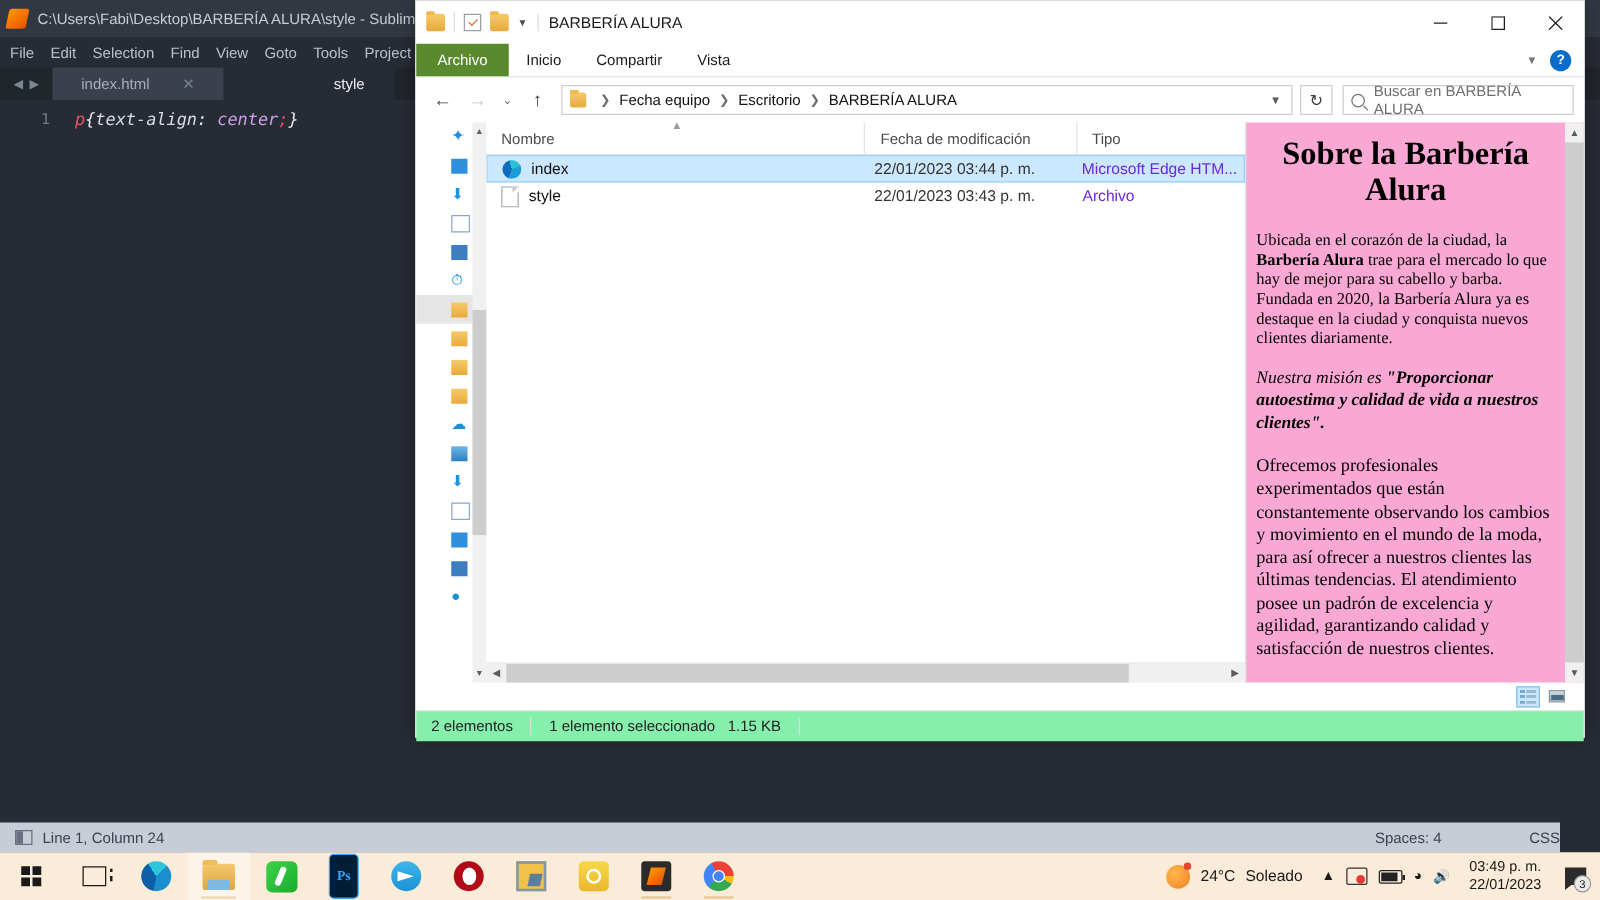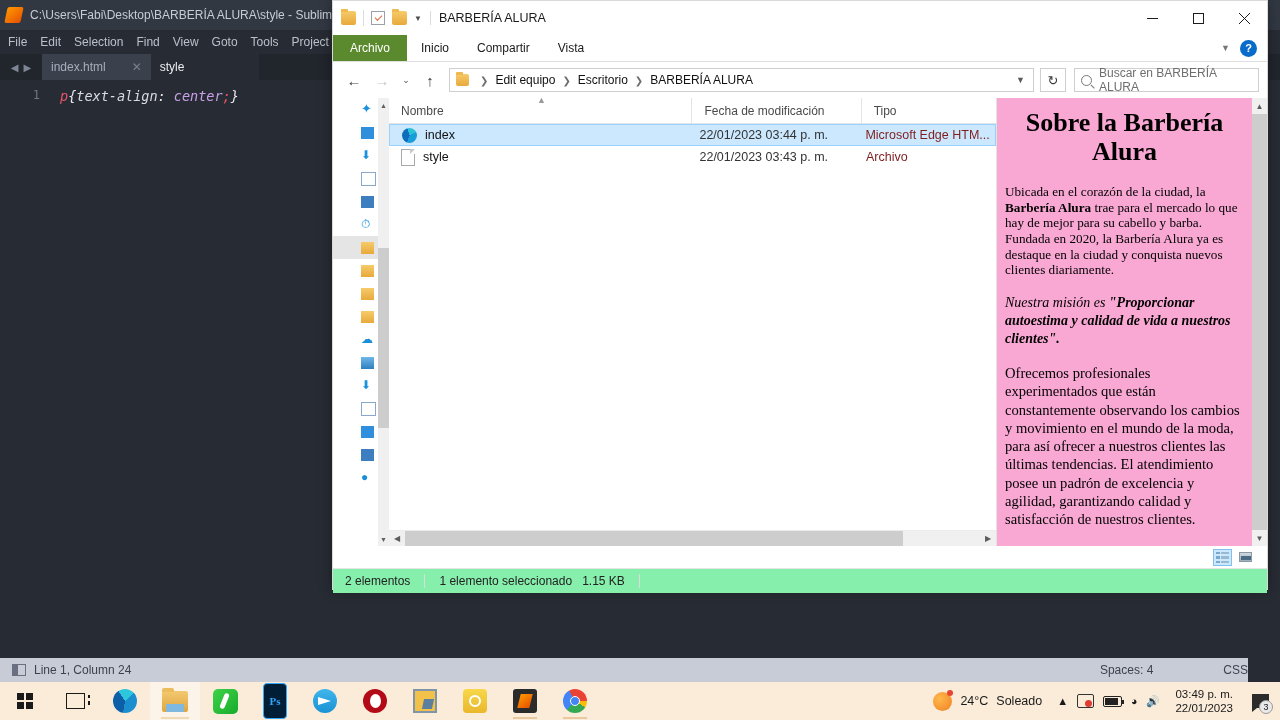--- a/index.html
+++ b/index.html
@@ -11,21 +11,21 @@
   
   #sublime{position:absolute;left:0;top:0;width:1280px;height:682px;background:#272b33;}
   #sublime-titlebar{height:30px;background:#323842;display:flex;align-items:center;padding-left:6px;}
   .sublime-logo{width:16px;height:16px;background:linear-gradient(135deg,#ff9800 0%,#e65100 100%);
     transform:skewX(-12deg);border-radius:2px;margin-right:8px;flex:none;}
   #sublime-title{color:#c6ccd6;font-size:12px;white-space:nowrap;overflow:hidden;}
   #sublime-menubar{height:24px;background:#272b33;display:flex;align-items:center;padding-left:8px;gap:13px;}
   #sublime-menubar span{color:#b9c0cb;font-size:12px;white-space:nowrap;}
   #sublime-tabs{height:26px;background:#21252c;display:flex;align-items:stretch;}
   #tab-arrows{width:42px;display:flex;align-items:center;justify-content:center;gap:5px;color:#7d8694;font-size:10px;}
-  .stab{display:flex;align-items:center;padding:0 9px;font-size:12px;position:relative;min-width:90px;}
+  .stab{display:flex;align-items:center;padding:0 23px;font-size:12px;position:relative;min-width:90px;justify-content:flex-end;}
   .stab.inactive{background:#3b414c;color:#a7aebb;}
   .stab.active{background:#272b33;color:#eceff3;}
   .stab .x{margin-left:26px;color:#78818f;font-size:12px;}
   #sublime-editor{position:relative;height:576px;background:#272b33;display:flex;}
   #gutter{width:48px;text-align:right;padding:8px 8px 0 0;color:#6f7884;font-size:12px;
     font-family:"DejaVu Sans Mono",monospace;box-sizing:border-box;}
   #codearea{flex:1;padding:8px 0 0 12px;font-size:13.5px;font-family:"DejaVu Sans Mono",monospace;font-style:italic;}
   .c-sel{color:#e8536a;}
   .c-pun{color:#e8eaef;}
   .c-prop{color:#d8dbe2;}
@@ -102,21 +102,21 @@
     border-right:1px solid #e5e5e5;}
   .col.c1{width:305px;}
   .col.c2{width:170px;}
   .col.c3{width:135px;border-right:0;}
   #sortmark{position:absolute;left:148px;top:-3px;font-size:9px;color:#9a9a9a;}
   .frow{height:22px;display:flex;align-items:center;font-size:12.5px;color:#111;}
   .frow.sel{background:#cce8ff;border:1px solid #99d1ff;box-sizing:border-box;}
   .fcell{padding-left:12px;box-sizing:border-box;display:flex;align-items:center;gap:8px;white-space:nowrap;overflow:hidden;}
   .fcell.c1{width:305px;}
   .fcell.c2{width:170px;color:#333;}
-  .fcell.c3{width:145px;color:#7f1d1d;text-overflow:ellipsis;}
+  .fcell.c3{width:145px;color:#6d28d9;text-overflow:ellipsis;}
   .edge-ic{width:15px;height:15px;border-radius:50%;flex:none;
     background:conic-gradient(from 200deg,#0f6cbd 0 40%,#2bc3d4 40% 62%,#1a9ed9 62% 100%);
     position:relative;}
   .edge-ic:after{content:"";position:absolute;left:3px;top:2.5px;width:9px;height:9px;border-radius:50%;
     background:#fff;clip-path:polygon(0 0,100% 0,100% 40%,0 40%);opacity:.0;}
   .file-ic{width:12px;height:15px;background:#fff;border:1px solid #a9a9a9;flex:none;position:relative;}
   .file-ic:before{content:"";position:absolute;right:-1px;top:-1px;border-width:0 0 5px 5px;
     border-style:solid;border-color:transparent transparent #fff #c8c8c8;}
   #listfill{flex:1;}
   #hscroll{height:15px;background:#f0f0f0;display:flex;align-items:center;border-top:1px solid #ececec;}
@@ -312,21 +312,21 @@
   </div>
 
   <div id="ex-addr">
     <div class="navbtn">←</div>
     <div class="navbtn dim">→</div>
     <div class="navbtn small">⌄</div>
     <div class="navbtn">↑</div>
     <div id="crumbbar">
       <div class="fic folder-ic"></div>
       <span class="sep">❯</span>
-      <span>Edit equipo</span>
+      <span>Fecha equipo</span>
       <span class="sep">❯</span>
       <span>Escritorio</span>
       <span class="sep">❯</span>
       <span>BARBERÍA ALURA</span>
       <span class="crumb-end">▼</span>
     </div>
     <div class="refresh">↻</div>
     <div id="searchbox">
       <span class="magn"></span>
       <span>Buscar en BARBERÍA ALURA</span>

